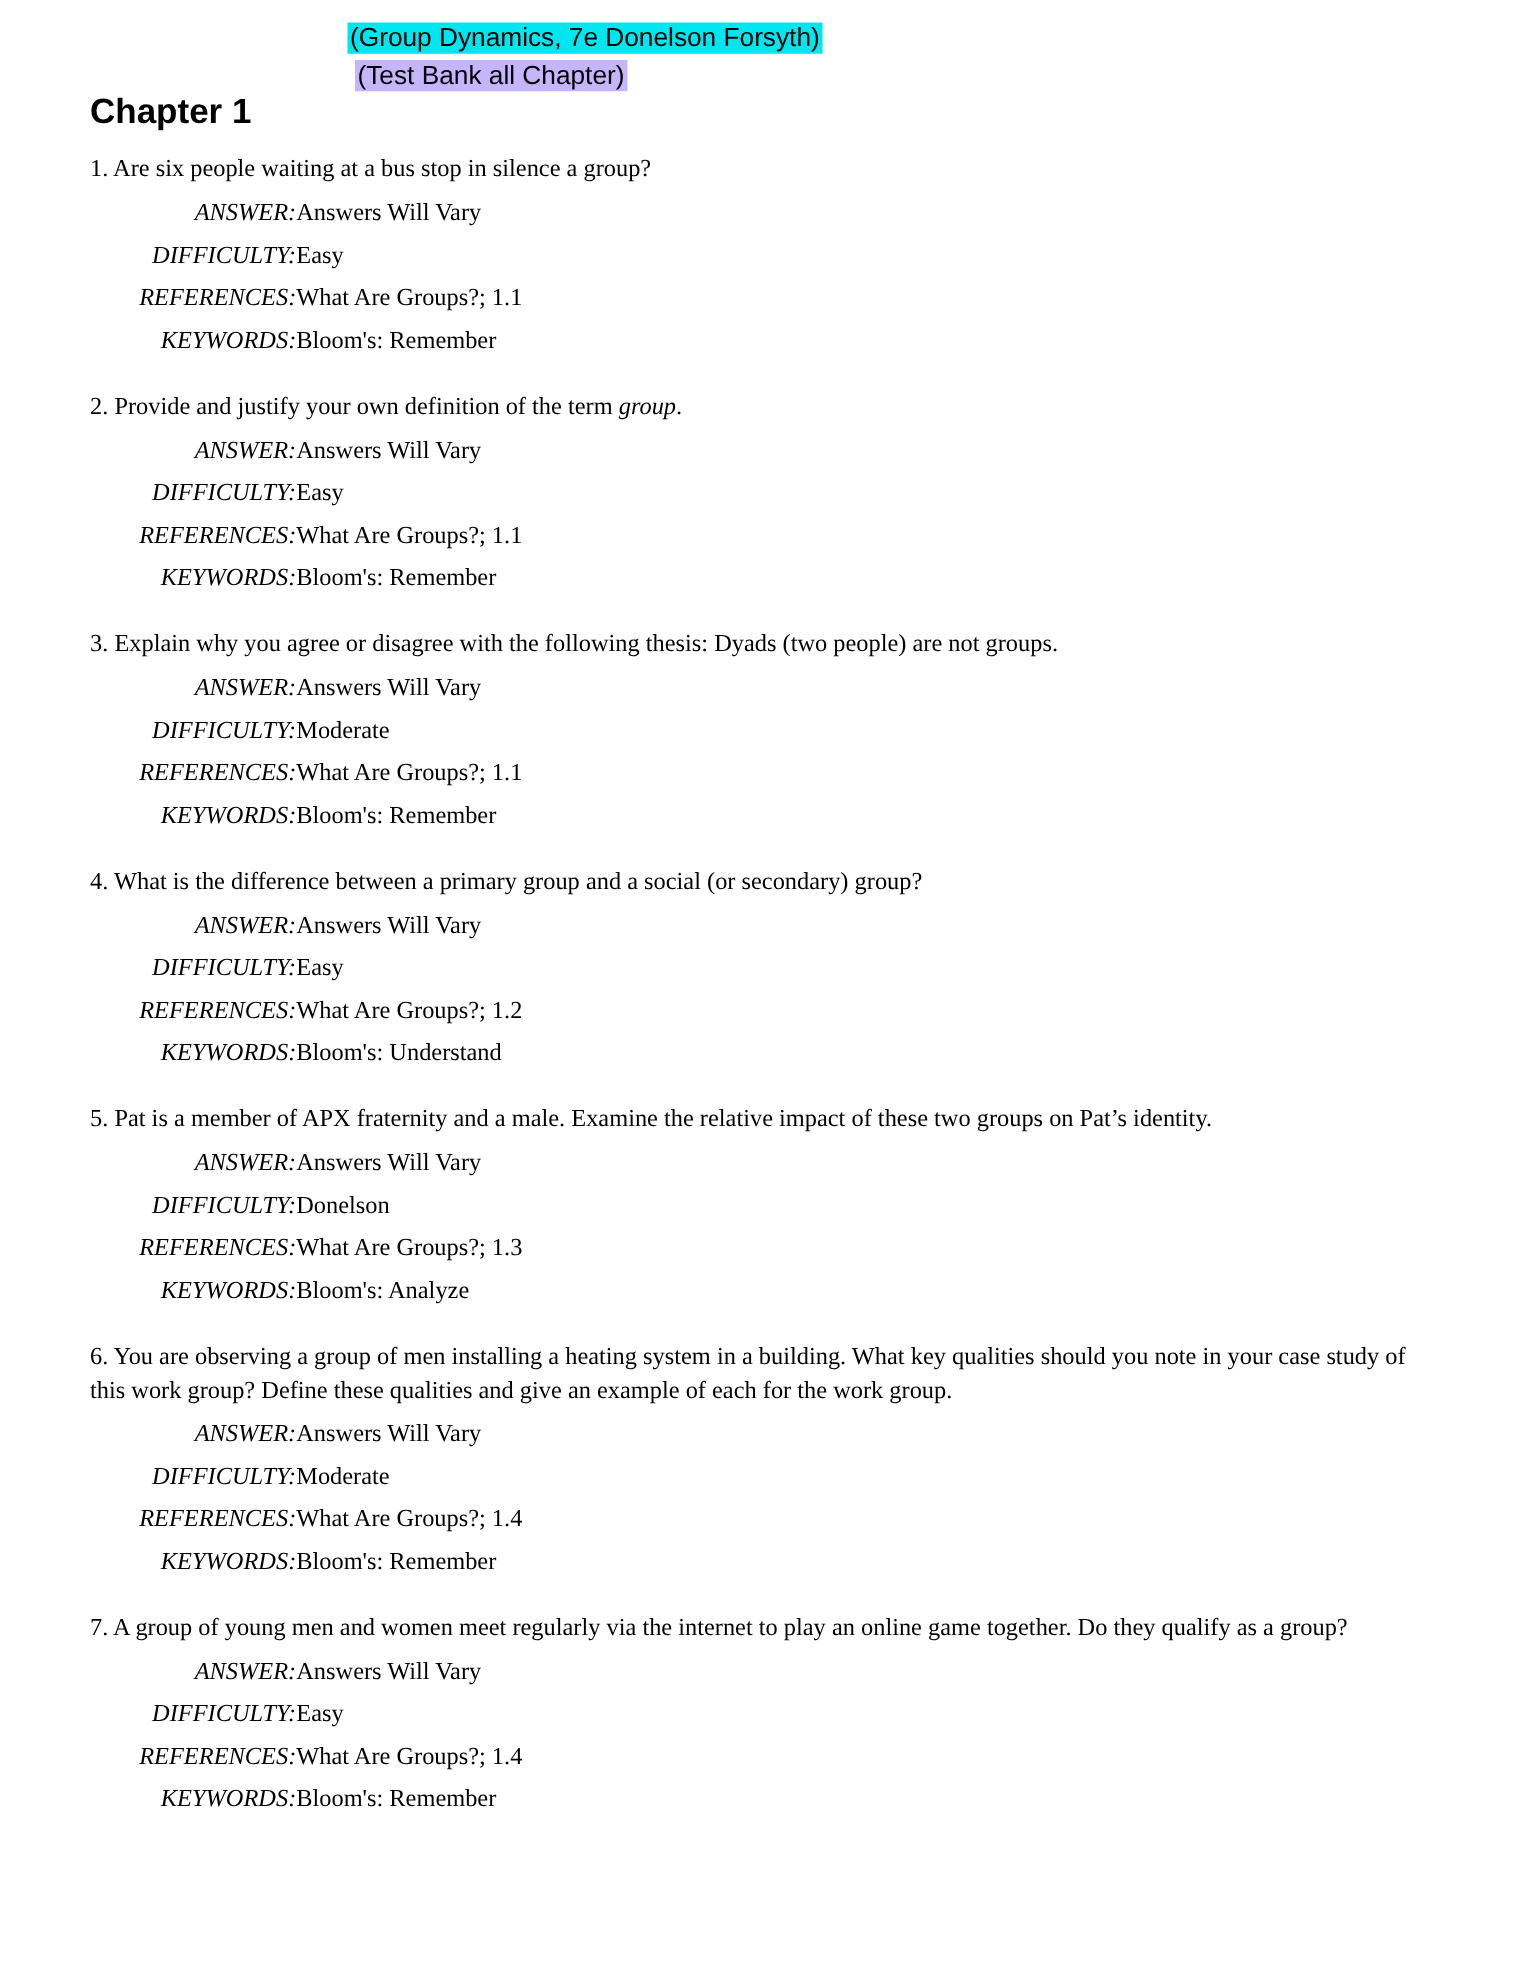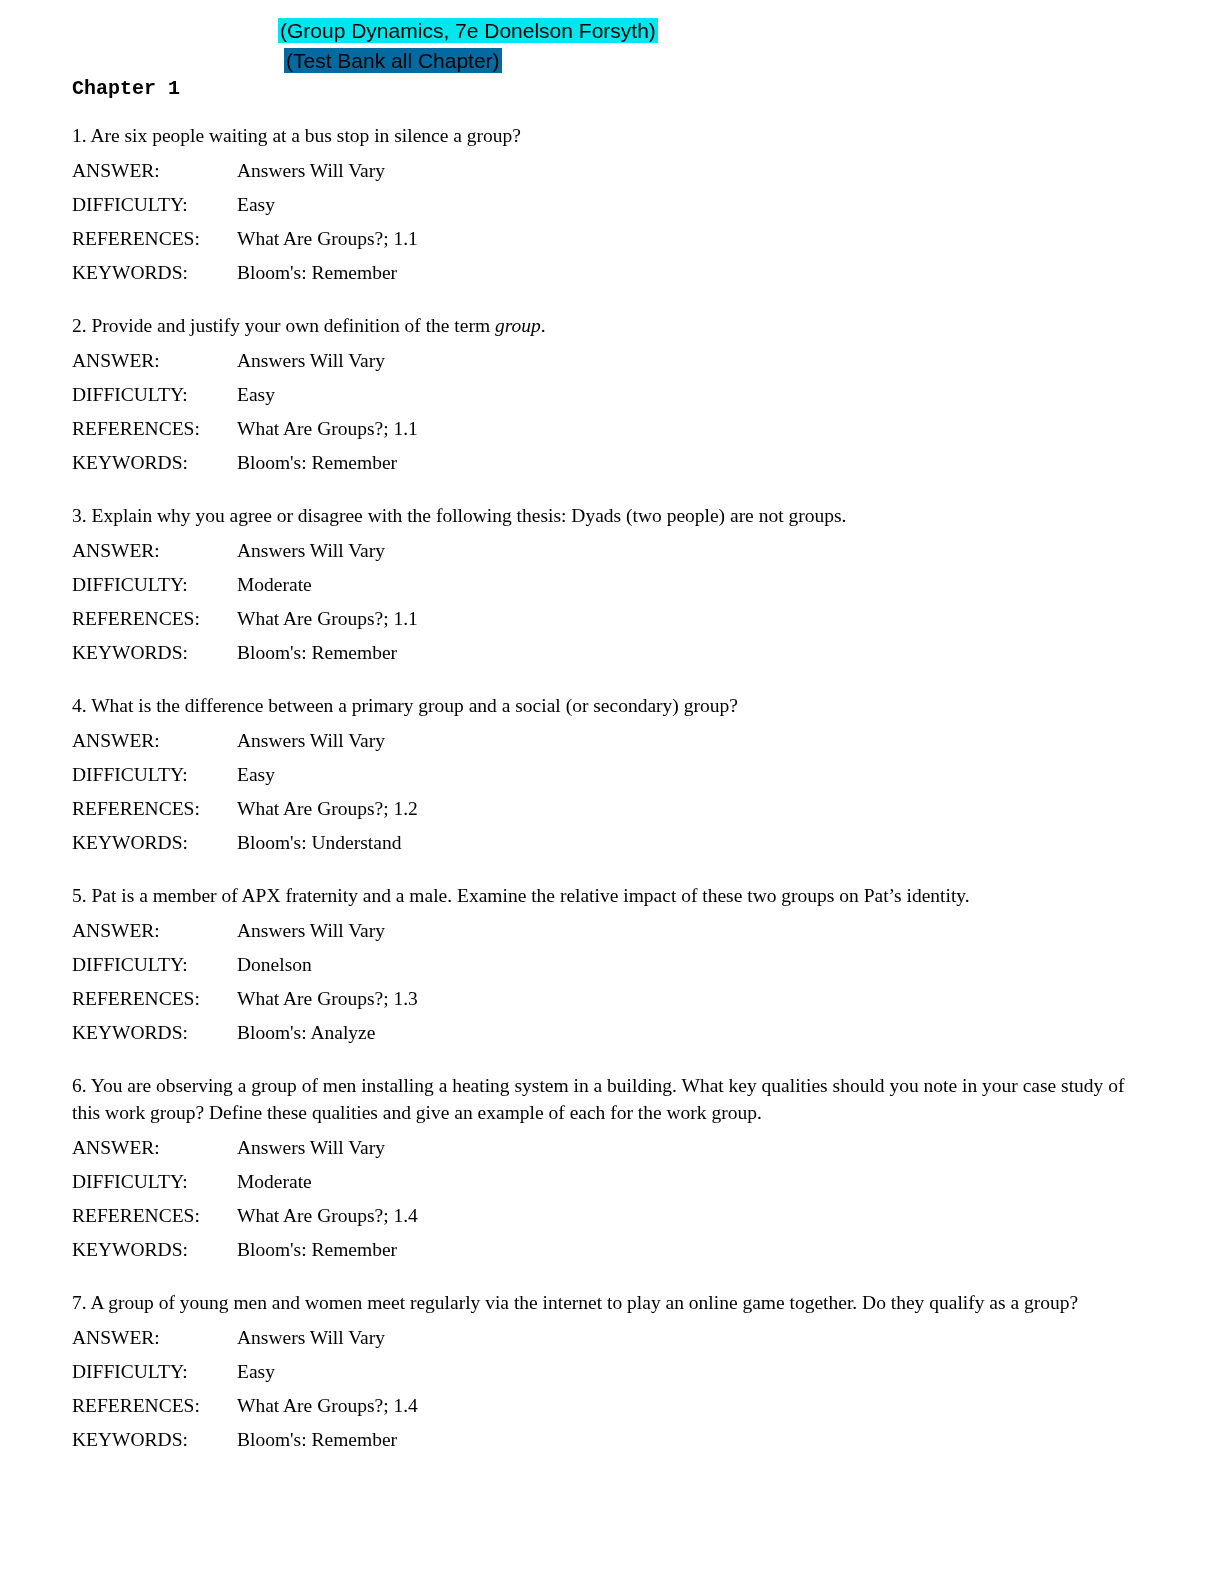--- a/index.html
+++ b/index.html
@@ -18,52 +18,54 @@
   .header-line {
     font-family: "Liberation Sans", sans-serif;
     font-size: 21px;
     line-height: 30px;
     white-space: nowrap;
   }
   .header-line .hl { padding: 1px 2px; }
   .header-line1 { margin-left: 206px; }
   .header-line2 { margin-left: 212px; }
   .chapter-title {
-    font-family: Liberation Mono, monospace;
+    font-family: Liberation Sans, sans-serif;
     font-weight: bold;
-    font-size: 20px;
+    font-size: 28px;
     line-height: 26px;
     margin: 0 0 20px 0;
   }
   .question { margin: 0 0 22px 0; }
   .q-text {
     margin: 0 0 5px 0;
     line-height: 27px;
   }
   .q-text em { }
   .field {
     display: flex;
     line-height: 34px;
   }
   .field .label {
     flex: 0 0 165px;
     width: 165px;
+    font-style: italic;
+    text-align: right;
   }
   .field .value { flex: 1; }
 </style>
 </head>
 <body>
 
 <div class="page">
 
   <div class="header-line header-line1">
     <span class="hl" style="background: rgb(0, 230, 239);">(Group Dynamics, 7e Donelson Forsyth)</span>
   </div>
   <div class="header-line header-line2">
-    <span class="hl" style="background: #0369a1;">(Test Bank all Chapter)</span>
+    <span class="hl" style="background: #c4b5fd;">(Test Bank all Chapter)</span>
   </div>
 
   <h1 class="chapter-title">Chapter 1</h1>
 
   <section class="question">
     <p class="q-text"><span>1. Are six people waiting at a bus stop in silence a group?</span><em></em><span></span></p>
     <div class="field">
       <span class="label">ANSWER:</span>
       <span class="value">Answers Will Vary</span>
     </div>

